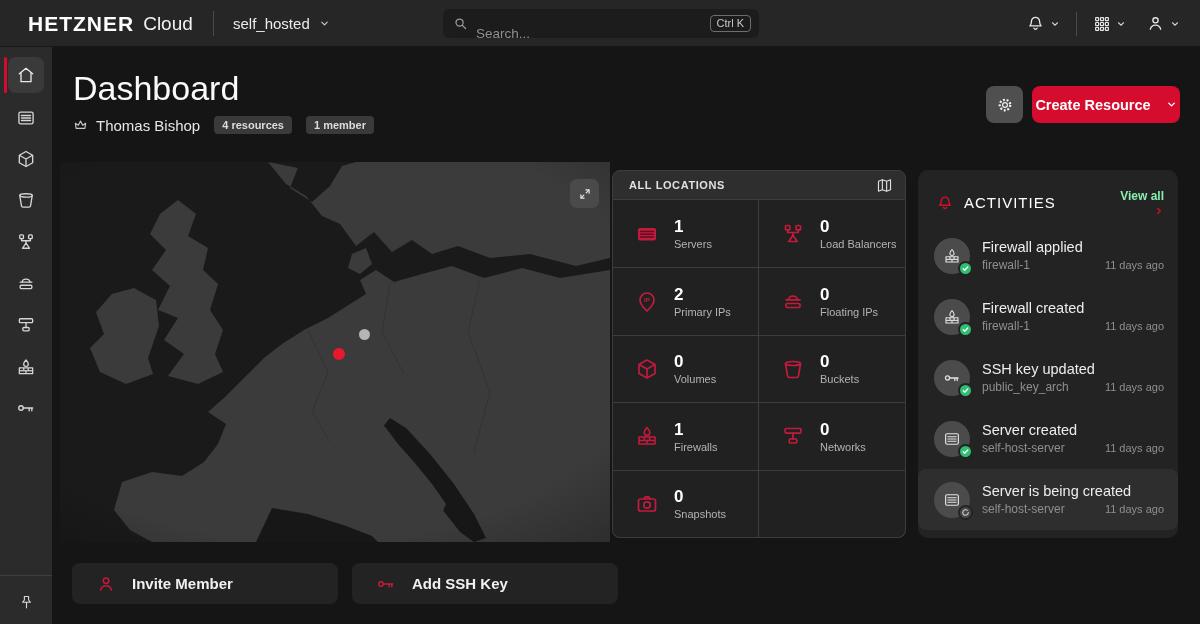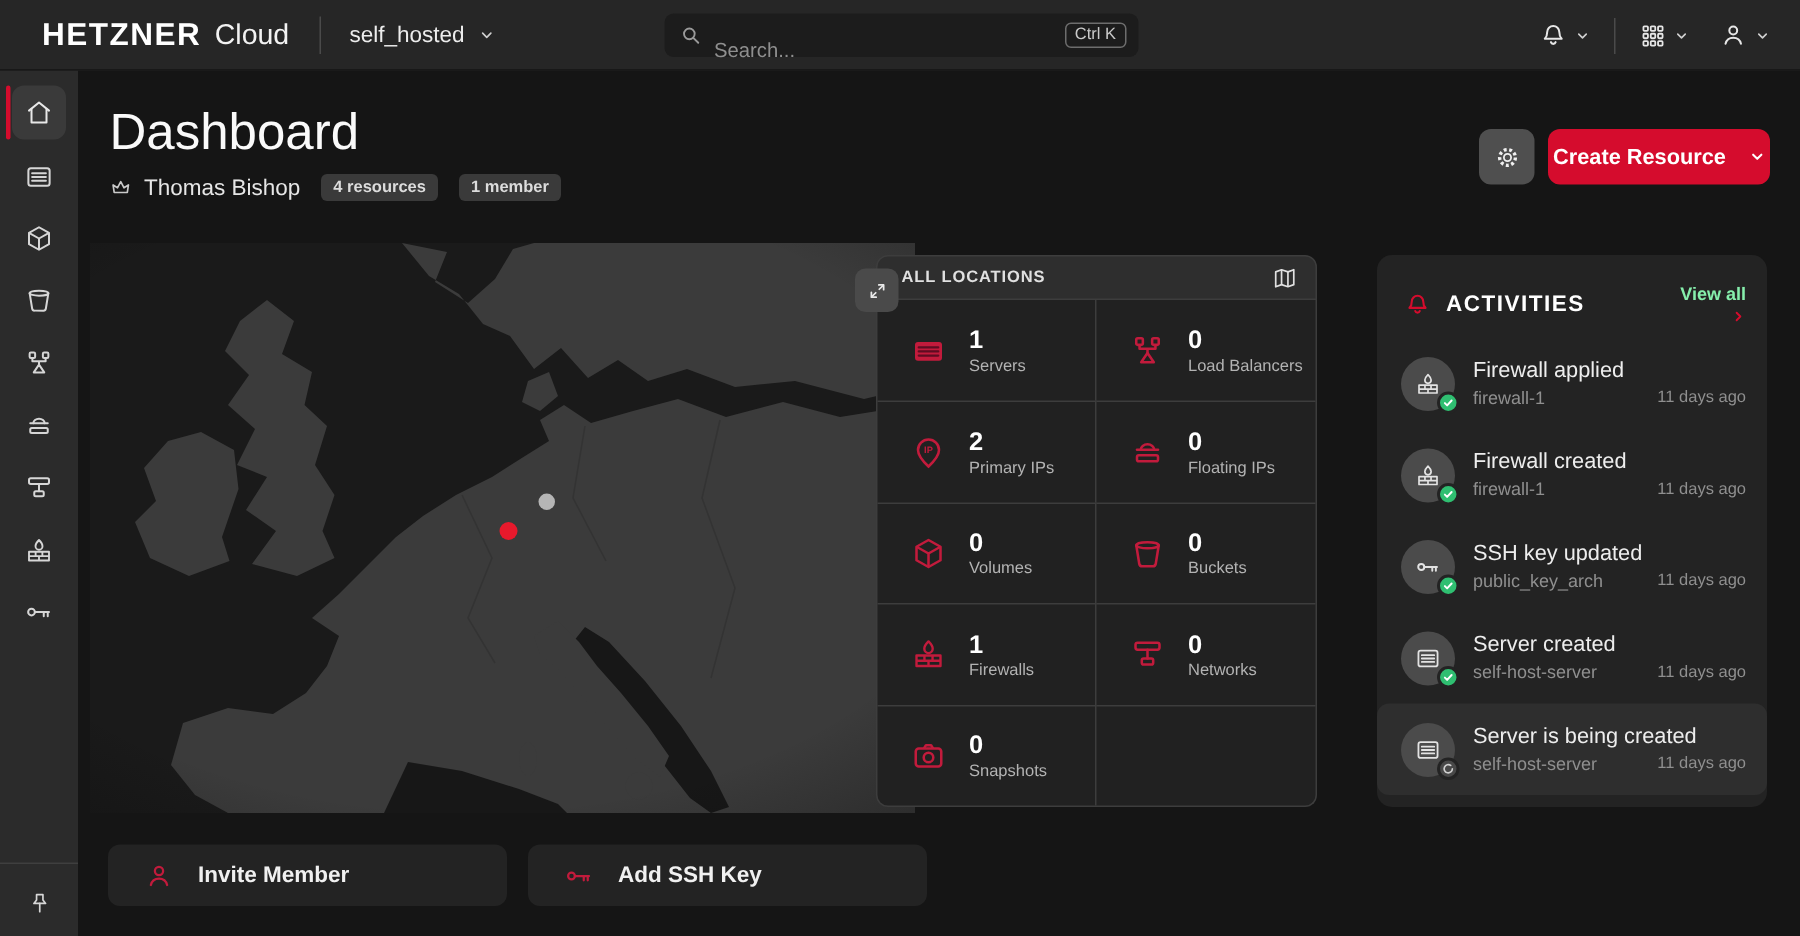--- a/index.html
+++ b/index.html
@@ -49,37 +49,37 @@
 
   
   .map { position:absolute; left:8px; top:115px; width:550px; height:380px; background:#1a1a1a; overflow:hidden; }
   .map::after { content:""; position:absolute; inset:0; pointer-events:none;
     background:radial-gradient(120% 105% at 46% 45%, rgba(0,0,0,0) 52%, rgba(8,8,8,.5) 84%, rgba(8,8,8,.78) 100%); }
   .map-dot { position:absolute; border-radius:50%; }
   .expand-btn { position:absolute; left:510px; top:17px; width:29px; height:29px; background:#4a4a4a;
     border:none; border-radius:7px; display:flex; align-items:center; justify-content:center; cursor:pointer; z-index:2; }
 
   
-  .stats-panel { position:absolute; left:532px; top:123px; width:294px; height:441px; }
+  .stats-panel { position:absolute; left:560px; top:123px; width:294px; height:441px; }
   .stats-header { height:30px; background:#2e2e2e; border:1px solid #3d3d3d; border-radius:8px 8px 0 0;
     display:flex; align-items:center; justify-content:space-between; padding:0 12px 0 16px; }
   .stats-title { color:#e0e0e0; font-size:11px; font-weight:600; letter-spacing:.6px; }
   .stats-grid { display:grid; grid-template-columns:1fr 1fr; grid-template-rows:repeat(5,1fr);
     height:338px; background:#212121; border:1px solid #3d3d3d; border-top:none; border-radius:0 0 8px 8px; }
   .stat-cell { display:flex; align-items:center; gap:15px; padding-left:22px; cursor:pointer; }
   .stat-cell:nth-child(odd) { border-right:1px solid #3d3d3d; }
   .stat-cell:nth-child(n+3) { border-top:1px solid #3d3d3d; }
   .stat-value { color:#fff; font-size:17px; font-weight:700; line-height:20px; }
   .stat-label { color:#b3b3b3; font-size:11px; margin-top:1px; }
 
   
   .activities { position:absolute; left:866px; top:123px; width:260px; height:368px;
     background:#232323; border-radius:10px; }
   .act-header { display:flex; align-items:center; padding:19px 14px 9px 18px; }
-  .act-title-txt { color:#fff; font-size:15px; font-weight:700; letter-spacing:1px; margin-left:10px; }
+  .act-title-txt { color:#fff; font-size:15px; font-weight:400; letter-spacing:1px; margin-left:10px; }
   .view-all { margin-left:auto; background:none; border:none; color:#86efac; font-size:12px; font-weight:700;
     font-family:inherit; display:flex; align-items:flex-end; gap:3px; cursor:pointer;flex-direction:column; }
   .act-item { height:61px; display:flex; align-items:center; gap:12px; padding:0 14px 0 16px; cursor:pointer; }
   .act-item.highlight { background:#2e2e2e; border-radius:8px; }
   .avatar { position:relative; width:36px; height:36px; border-radius:50%; background:#4b4b4b;
     display:flex; align-items:center; justify-content:center; flex-shrink:0; }
   .status-badge { position:absolute; right:-3px; bottom:-2px; width:15px; height:15px; border-radius:50%;
     border:2px solid #232323; display:flex; align-items:center; justify-content:center; }
   .status-badge.success { background:#2fbf71; }
   .status-badge.pending { background:#484848; }

